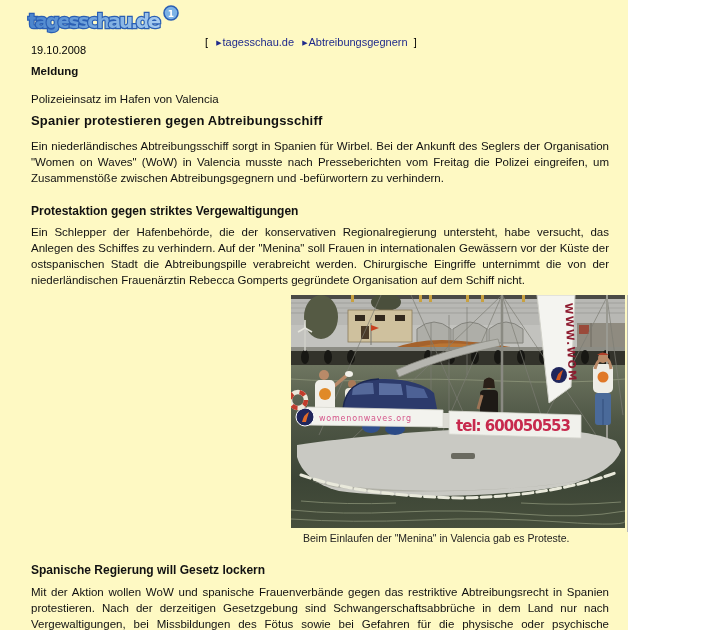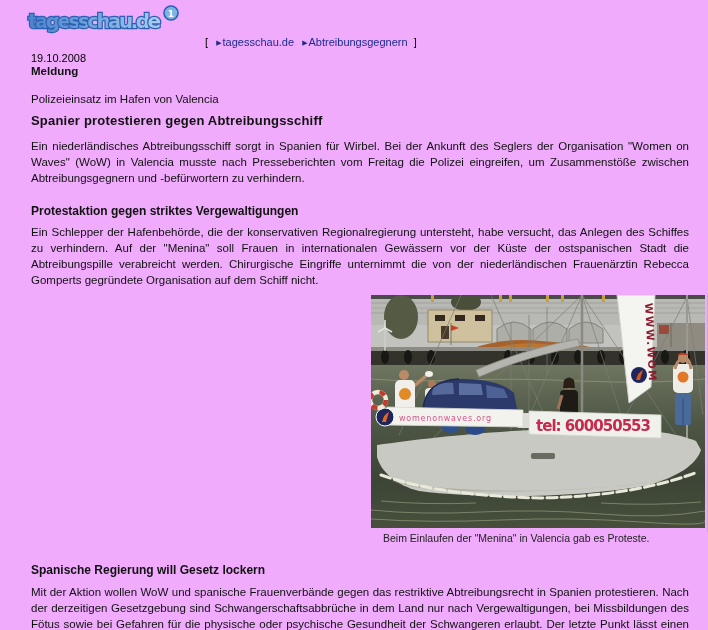--- a/index.html
+++ b/index.html
@@ -1,21 +1,21 @@
 <!DOCTYPE html>
 <html><head>
 <meta charset="utf-8">
 <style>
   html,body{margin:0;padding:0;background:#fff;}
-  .page{position:relative;width:708px;height:630px;background:#f0abfc;overflow:hidden;
+  .page{position:relative;width:628px;height:630px;background:#fef9c3;overflow:hidden;
         font-family:"Liberation Sans",sans-serif;color:#111;}
   .masthead{position:relative;height:36px;}
   .logo-wrap{position:absolute;left:25px;top:4px;}
   .dateline{position:relative;height:14px;font-size:11px;}
-  .date{position:absolute;left:31px;top:16px;color:#000;}
+  .date{position:absolute;left:31px;top:8px;color:#000;}
   .breadcrumb{position:absolute;left:205px;top:0;color:#000;white-space:nowrap;}
   .breadcrumb a{color:#1f2a8c;text-decoration:none;cursor:pointer;}
   .crumb-arrow{color:#1f2a8c;font-size:7px;vertical-align:1px;margin:0 1px 0 5px;}
   .content{margin:0 19px 0 31px;}
   .meldung{font-size:11.5px;font-weight:bold;margin-top:15px;}
   .kicker{font-size:11.5px;margin-top:16px;}
   .headline{font-size:13px;font-weight:bold;margin-top:8px;letter-spacing:.2px;}
   p{font-size:11.5px;line-height:16px;text-align:justify;margin:0;}
   .intro{margin-top:10px;}
   h2{font-size:12px;font-weight:bold;margin:0;}

